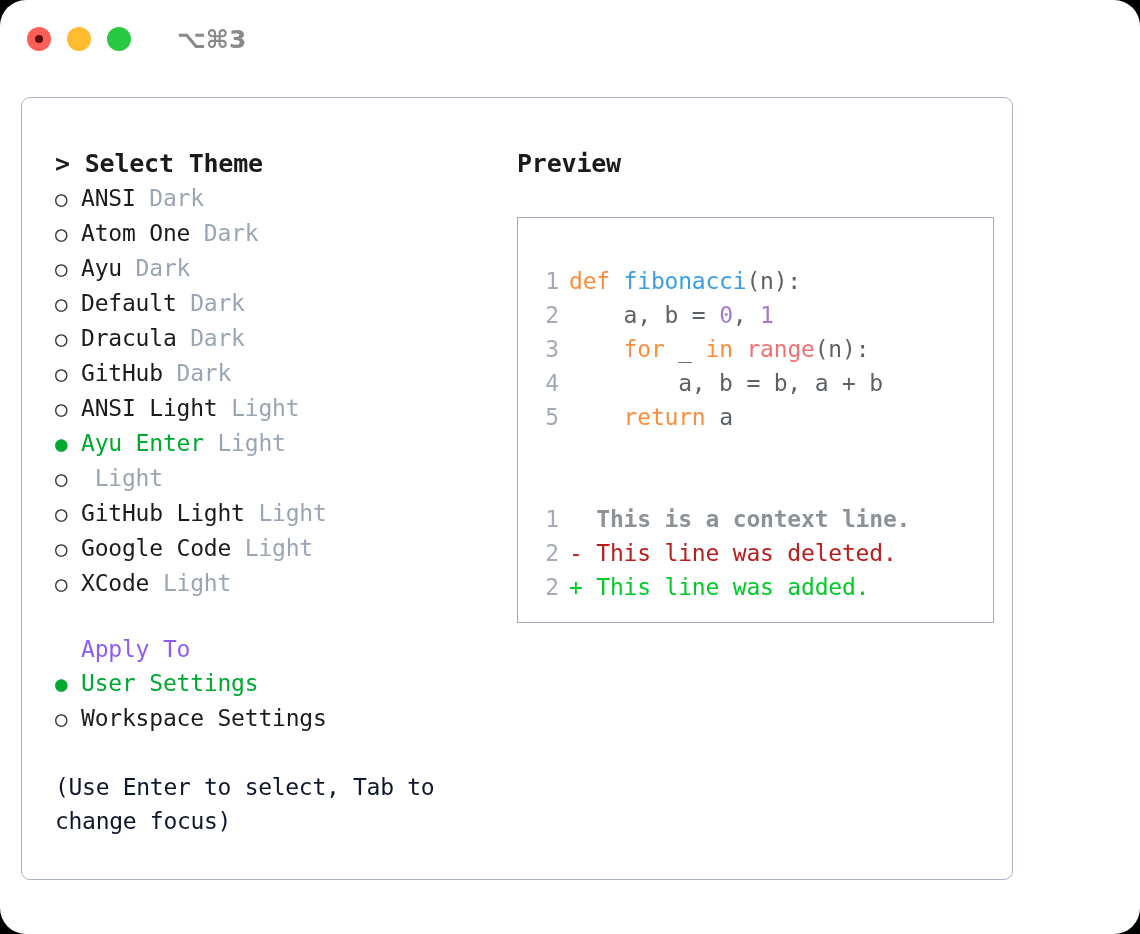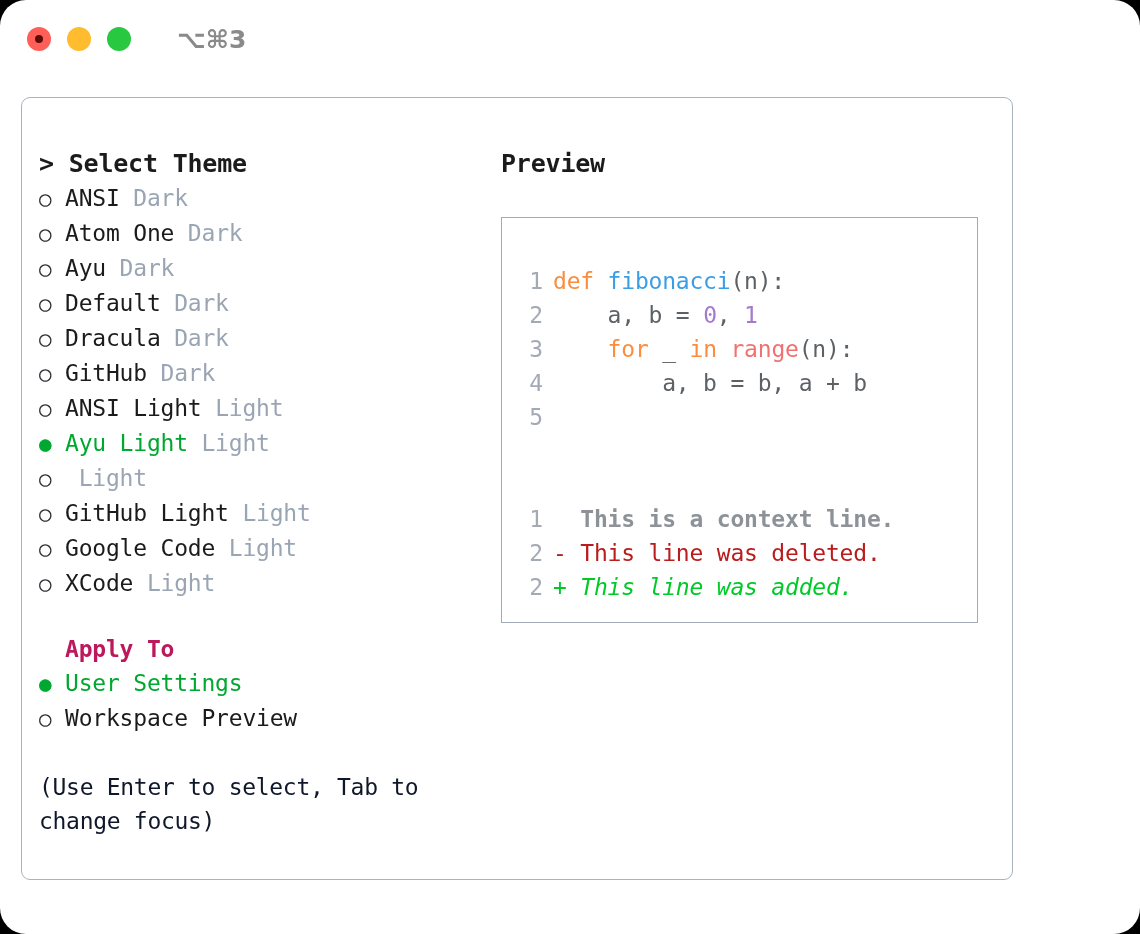--- a/index.html
+++ b/index.html
@@ -67,21 +67,21 @@
     width: 992px;
     height: 783px;
     border: 1.6px solid #a9b2c0;
     border-radius: 9px;
     background: #ffffff;
     box-sizing: border-box;
   }
 
   .content {
     position: absolute;
-    left: 0; top: 0;
+    left: 16px; top: 0;
     width: 100%;
     height: 100%;
   }
 
   
   .left-col {
     position: absolute;
     left: 17px;
     top: 49px;
     width: 430px;
@@ -117,22 +117,22 @@
   .opt-row.selected .opt-label { color: #00a830; }
   .opt-cat {
     color: #9aa5b4;
     font-weight: normal;
     letter-spacing: -0.2px;
   }
 
   .section-gap { height: 31px; }
   .apply-heading {
     font-size: 23px;
-    color: #be185d;
-    font-weight: bold;
+    color: #8b5cf6;
+    font-weight: normal;
     line-height: 34px;
     padding-left: 26px;
     letter-spacing: -0.2px;
     white-space: pre;
   }
 
   .hint {
     margin-top: 34px;
     font-size: 23px;
     color: #0f172a;
@@ -181,21 +181,21 @@
   }
   .blank-line { height: 34px; }
 
   .tok-kw   { color: #fa8d3e; }
   .tok-fn   { color: #399ee6; }
   .tok-num  { color: #a37acc; }
   .tok-call { color: #f07171; }
   .tok-txt  { color: #5c6166; }
   .tok-ctx  { color: #8d9298; font-weight: bold; }
   .tok-del  { color: #b91c1c; }
-  .tok-add  { color: #00ca28; font-style: italic; }
+  .tok-add  { color: #00ca28; }
 </style>
 </head>
 <body>
 
 <div id="screen">
 
   <div class="titlebar">
     <div class="lights">
       <div class="light red">
         <div class="dot"></div>
@@ -213,48 +213,48 @@
         <div class="heading">&gt; Select Theme</div>
 
         <div id="theme-list">
             <div class="opt-row"><span class="marker">○</span><span class="opt-label">ANSI</span><span class="opt-cat"> Dark</span></div>
             <div class="opt-row"><span class="marker">○</span><span class="opt-label">Atom One</span><span class="opt-cat"> Dark</span></div>
             <div class="opt-row"><span class="marker">○</span><span class="opt-label">Ayu</span><span class="opt-cat"> Dark</span></div>
             <div class="opt-row"><span class="marker">○</span><span class="opt-label">Default</span><span class="opt-cat"> Dark</span></div>
             <div class="opt-row"><span class="marker">○</span><span class="opt-label">Dracula</span><span class="opt-cat"> Dark</span></div>
             <div class="opt-row"><span class="marker">○</span><span class="opt-label">GitHub</span><span class="opt-cat"> Dark</span></div>
             <div class="opt-row"><span class="marker">○</span><span class="opt-label">ANSI Light</span><span class="opt-cat"> Light</span></div>
-            <div class="opt-row selected"><span class="marker sel">●</span><span class="opt-label">Ayu Light</span><span class="opt-cat"> Light</span></div>
+            <div class="opt-row selected"><span class="marker sel">●</span><span class="opt-label">Ayu Enter</span><span class="opt-cat"> Light</span></div>
             <div class="opt-row"><span class="marker">○</span><span class="opt-cat"> Light</span></div>
             <div class="opt-row"><span class="marker">○</span><span class="opt-label">GitHub Light</span><span class="opt-cat"> Light</span></div>
             <div class="opt-row"><span class="marker">○</span><span class="opt-label">Google Code</span><span class="opt-cat"> Light</span></div>
             <div class="opt-row"><span class="marker">○</span><span class="opt-label">XCode</span><span class="opt-cat"> Light</span></div>
           </div>
 
         <div class="section-gap"></div>
 
         <div class="apply-heading">Apply To</div>
 
         <div id="apply-list">
             <div class="opt-row selected"><span class="marker sel">●</span><span class="opt-label">User Settings</span></div>
-            <div class="opt-row"><span class="marker">○</span><span class="opt-label">Workspace Preview</span></div>
+            <div class="opt-row"><span class="marker">○</span><span class="opt-label">Workspace Settings</span></div>
           </div>
 
         <div class="hint">(Use Enter to select, Tab to change focus)</div>
       </div>
 
       <div class="right-col">
         <div class="preview-title">Preview</div>
         <div class="preview-box">
           <div id="code-block">
               <div class="code-line"><span class="lineno">1</span><span><span class="tok-kw">def </span><span class="tok-fn">fibonacci</span><span class="tok-txt">(n):</span></span></div>
               <div class="code-line"><span class="lineno">2</span><span><span class="tok-txt">    a, b = </span><span class="tok-num">0</span><span class="tok-txt">, </span><span class="tok-num">1</span></span></div>
               <div class="code-line"><span class="lineno">3</span><span><span class="tok-txt">    </span><span class="tok-kw">for</span><span class="tok-txt"> _ </span><span class="tok-kw">in</span><span class="tok-txt"> </span><span class="tok-call">range</span><span class="tok-txt">(n):</span></span></div>
               <div class="code-line"><span class="lineno">4</span><span><span class="tok-txt">        a, b = b, a + b</span></span></div>
-              <div class="code-line"><span class="lineno">5</span></div>
+              <div class="code-line"><span class="lineno">5</span><span><span class="tok-txt">    </span><span class="tok-kw">return</span><span class="tok-txt"> a</span></span></div>
             </div>
           <div class="blank-line"></div>
           <div class="blank-line"></div>
           <div id="diff-block">
               <div class="code-line"><span class="lineno">1</span><span><span class="tok-ctx">  This is a context line.</span></span></div>
               <div class="code-line"><span class="lineno">2</span><span><span class="tok-del">- This line was deleted.</span></span></div>
               <div class="code-line"><span class="lineno">2</span><span><span class="tok-add">+ This line was added.</span></span></div>
             </div>
         </div>
       </div>

